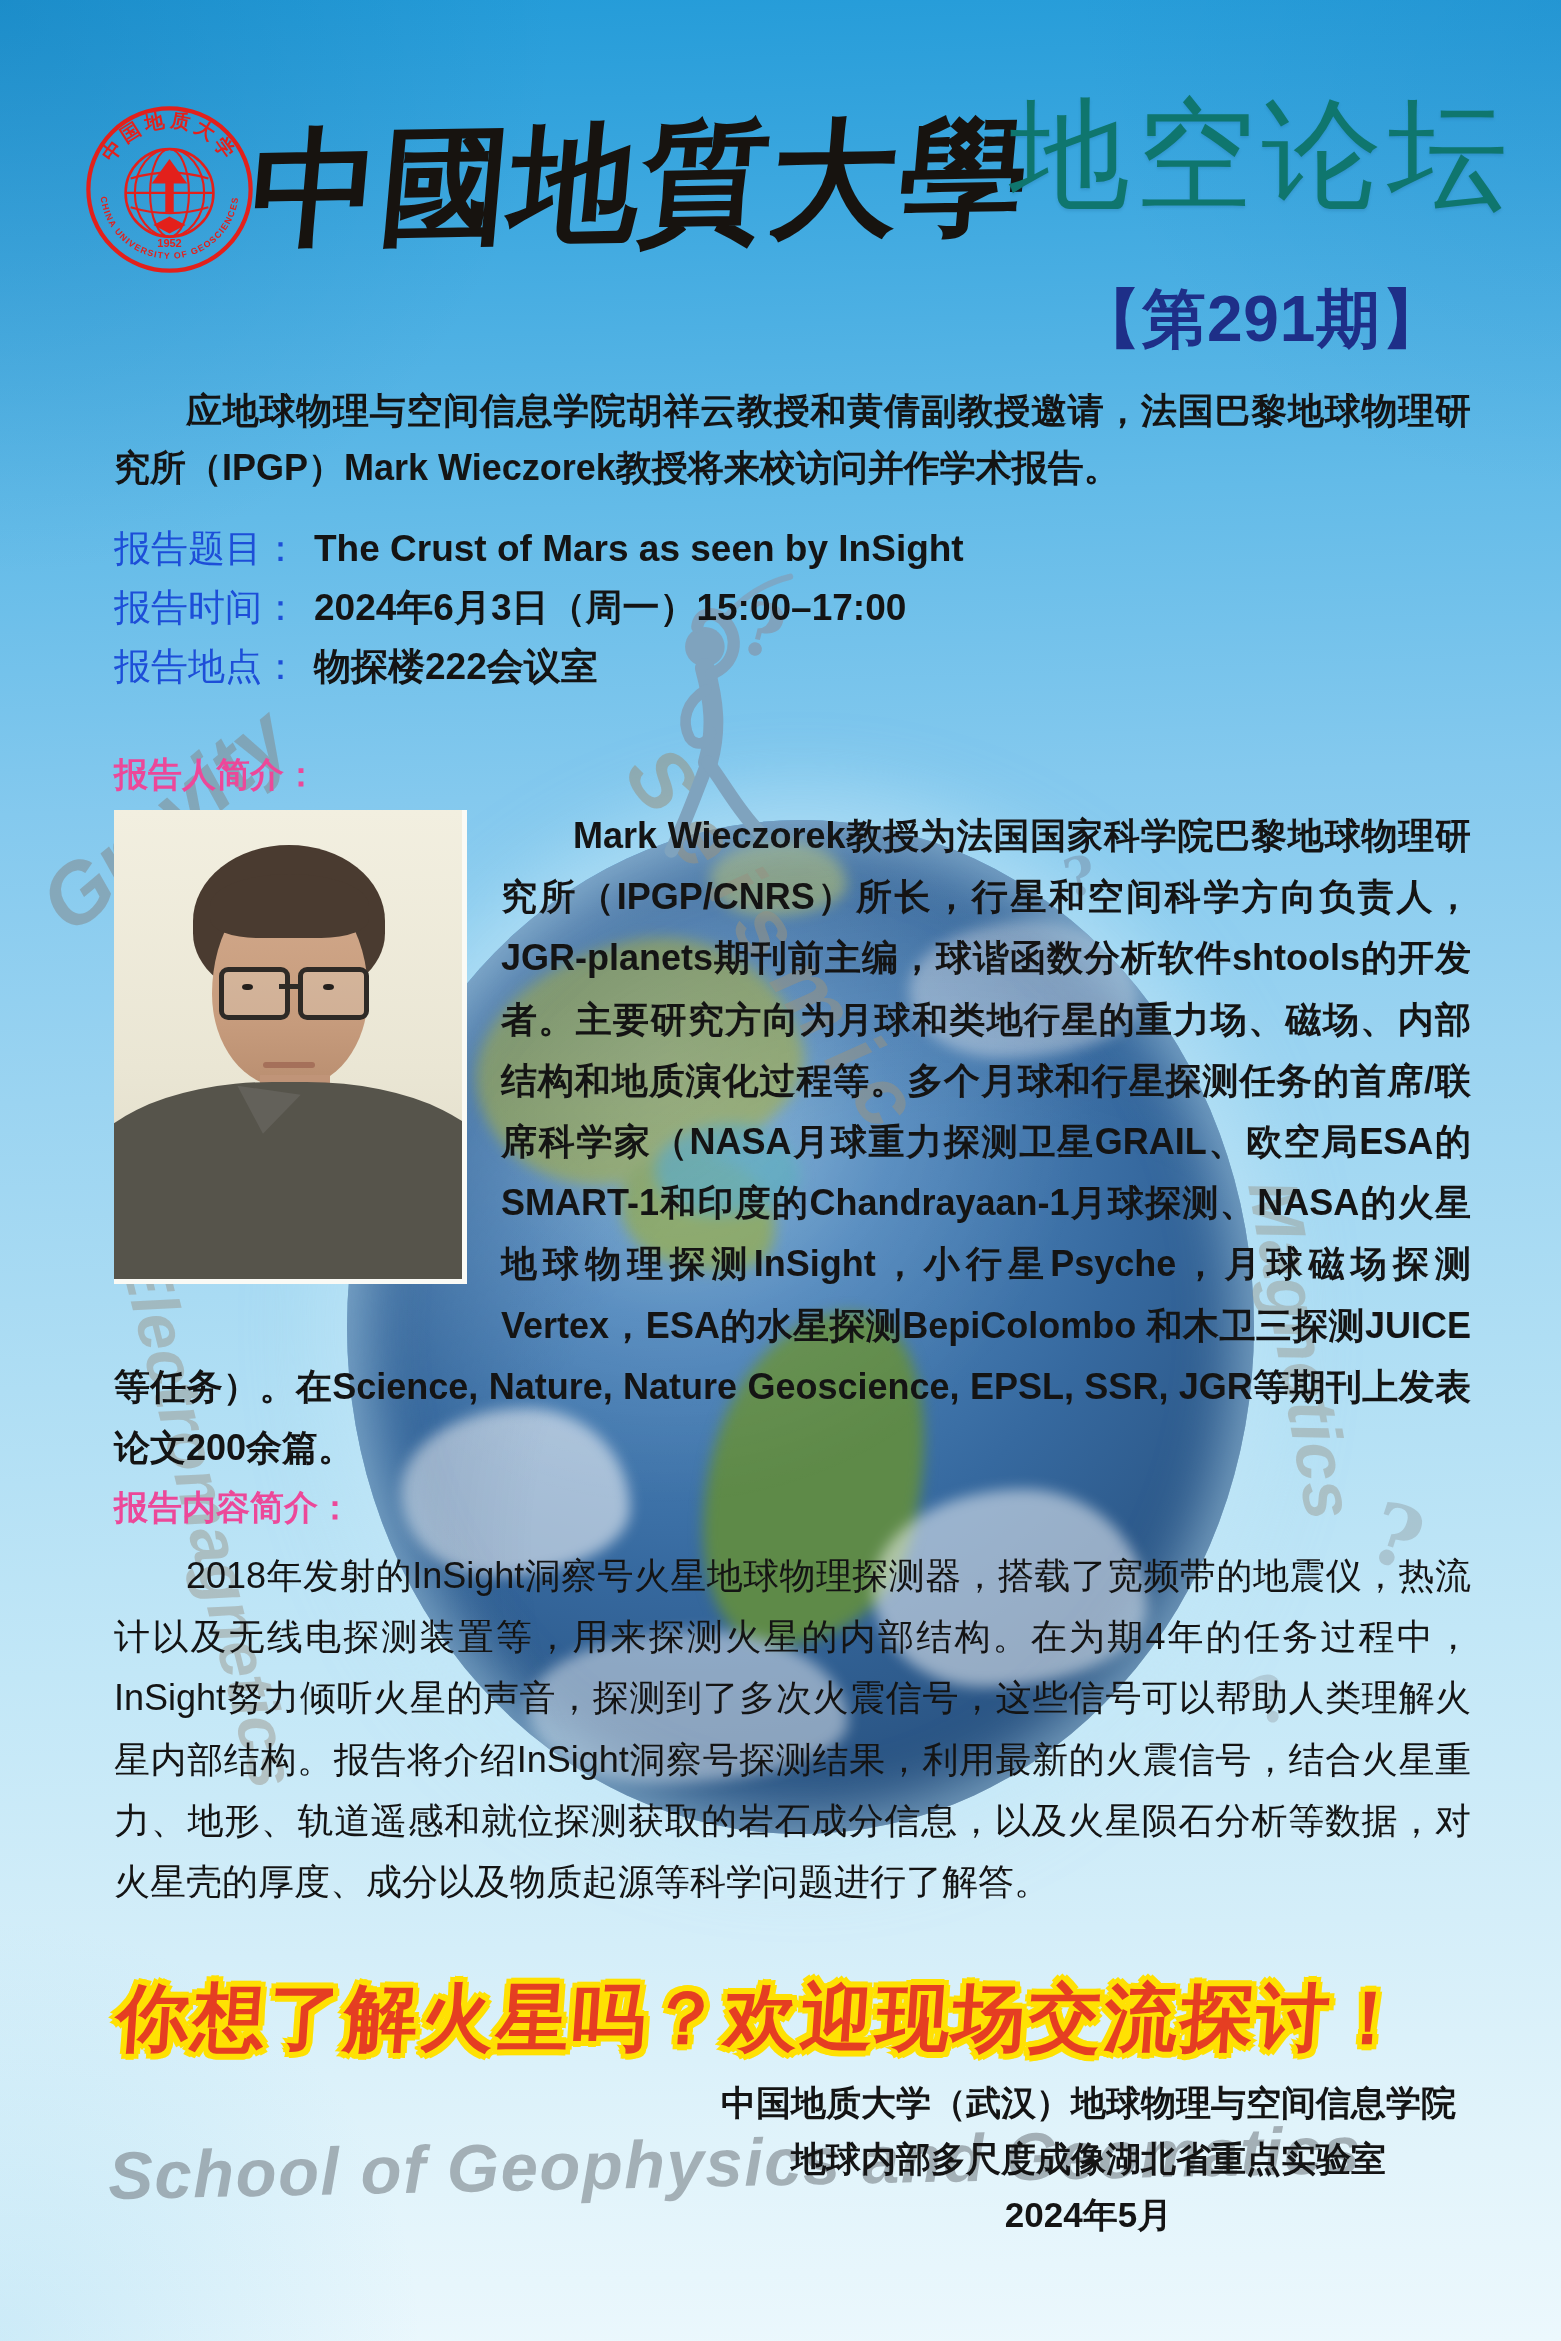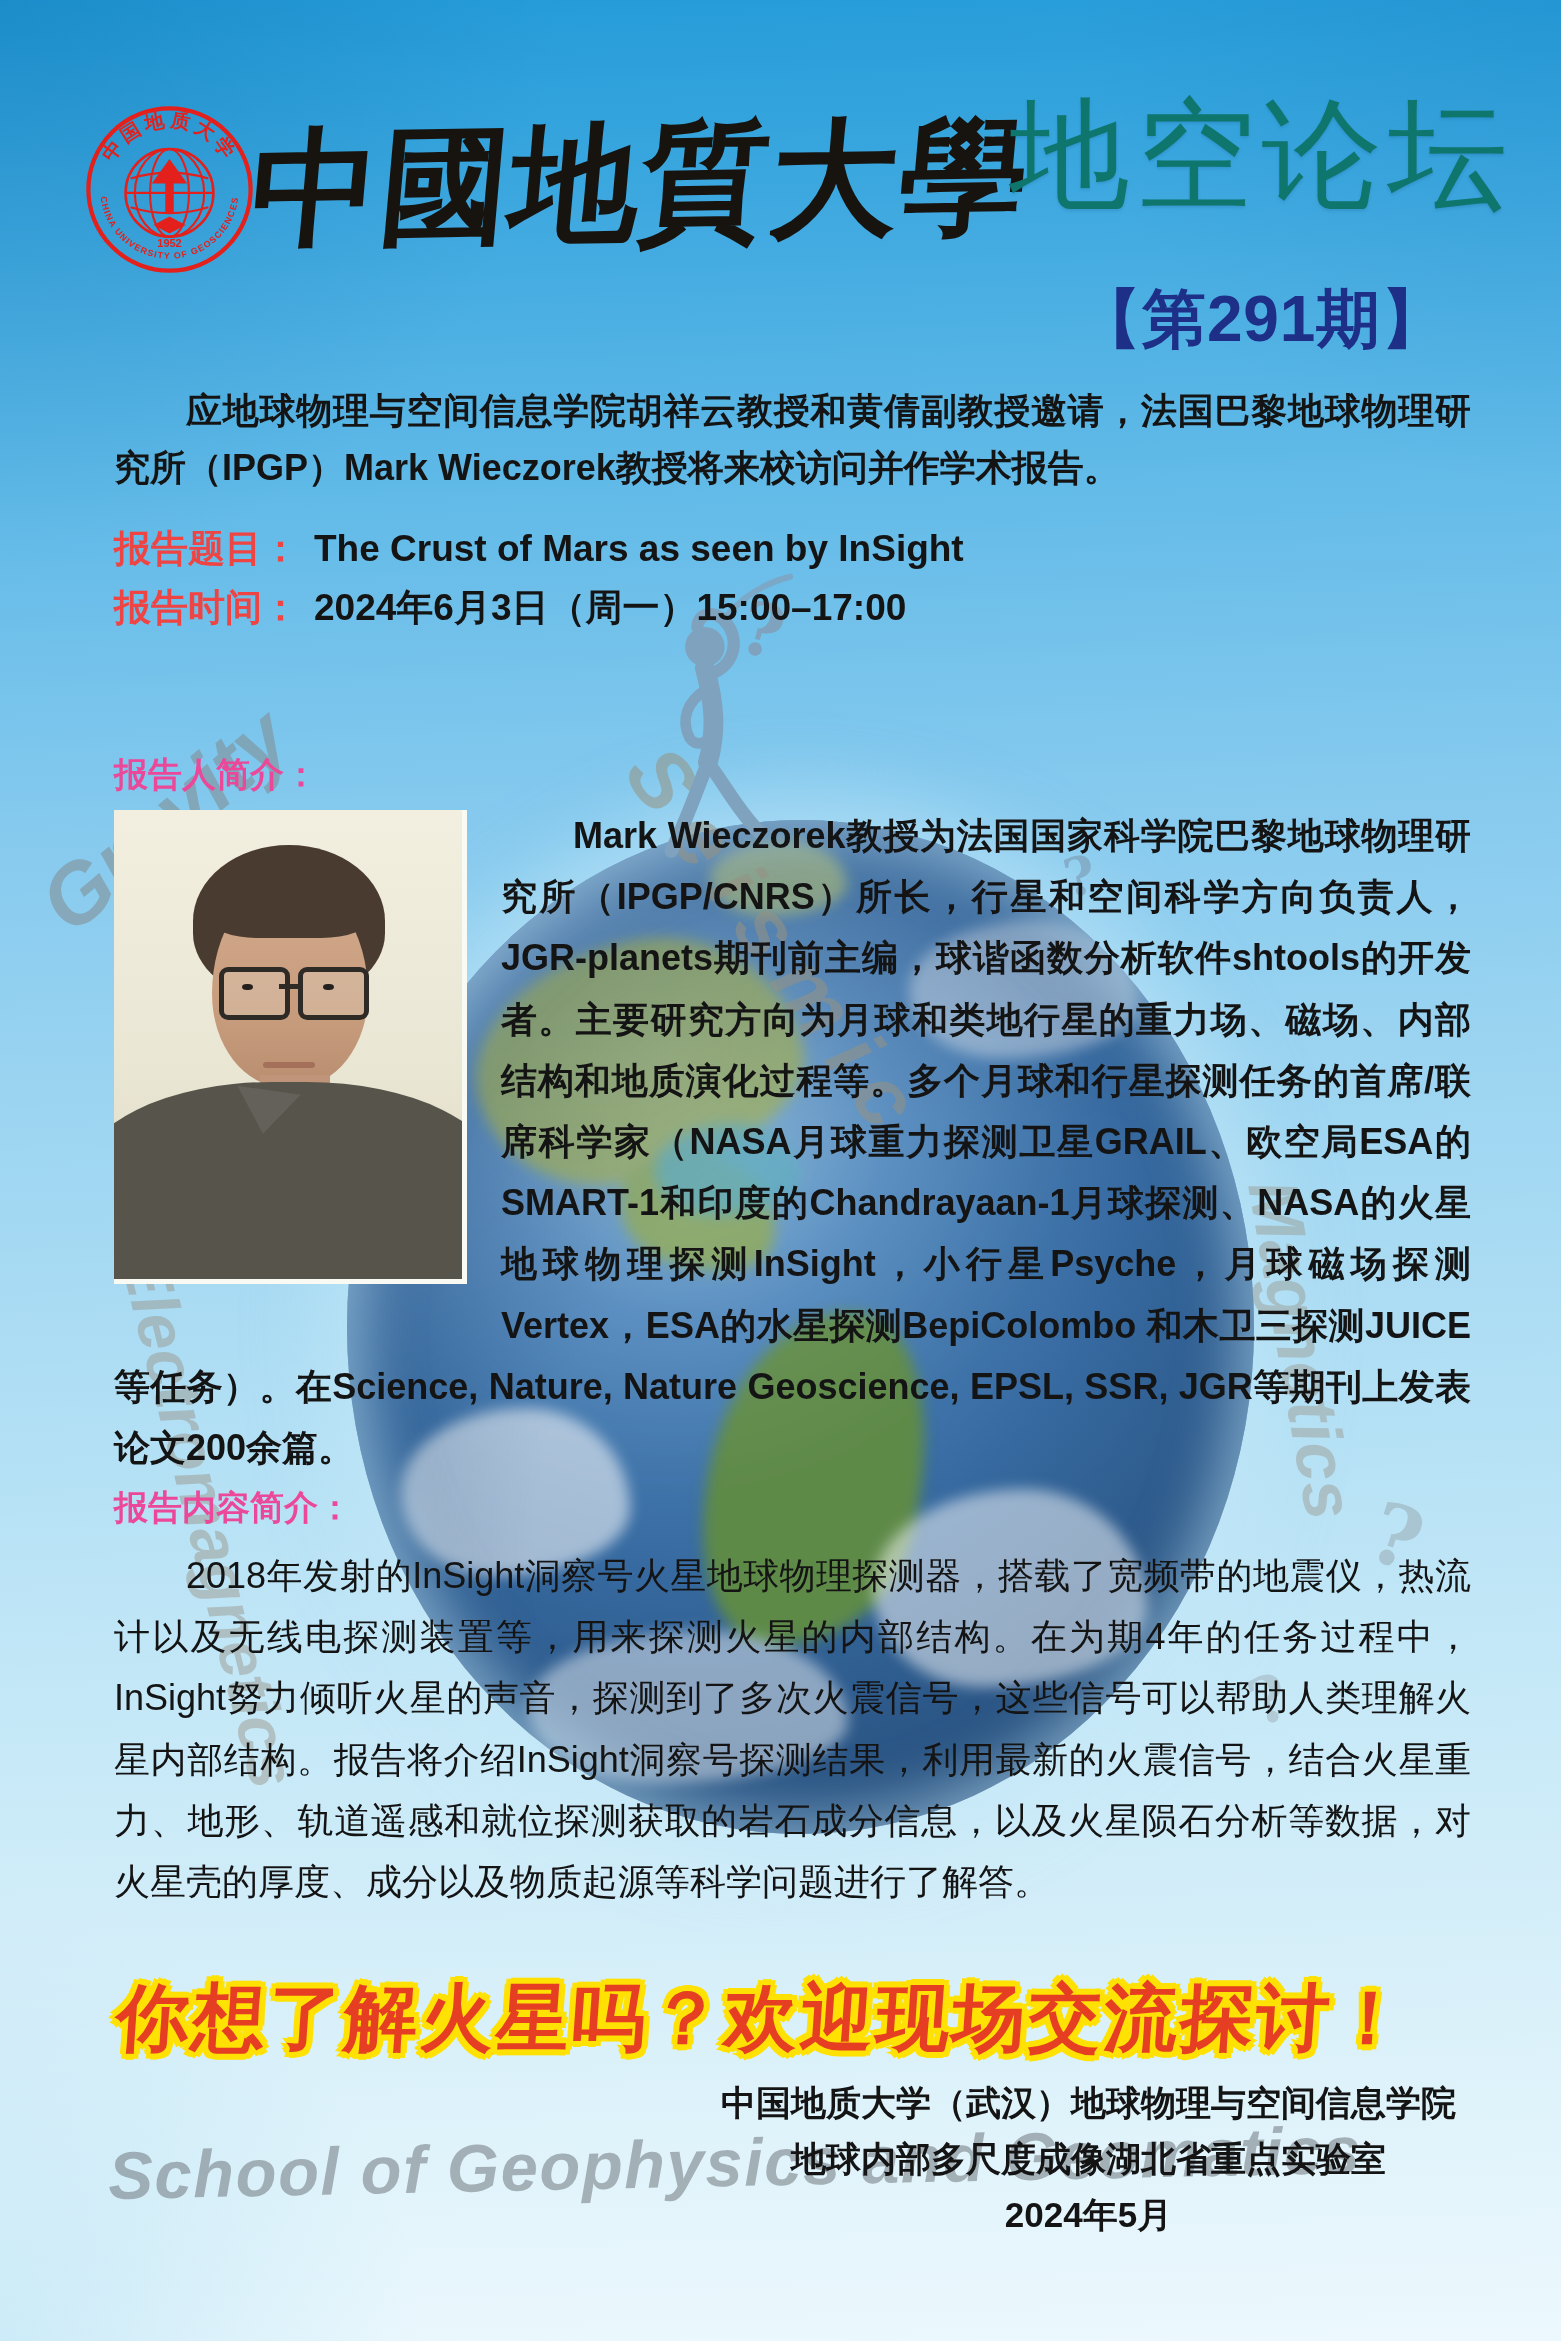--- a/index.html
+++ b/index.html
@@ -37,21 +37,21 @@
     font-size:120px;font-weight:400;color:#0f766e;letter-spacing:6.1px;
     text-shadow:0 1.5px 3px rgba(0,60,110,.15);}
   .issue{position:absolute;left:987px;top:276px;width:549px;z-index:6;text-align:center;
     font-size:64px;font-weight:900;color:#1E2F88;letter-spacing:0.8px;}
   
   .intro{position:absolute;left:114px;top:383px;width:1357px;z-index:6;
     font-size:36px;font-weight:700;color:#141414;line-height:1.58;
     text-align:justify;text-indent:2em;}
   .details{position:absolute;left:114px;top:526px;z-index:6;}
   .drow{display:flex;margin-bottom:13px;line-height:46px;}
-  .dlabel{font-size:37px;font-weight:700;color:#ef4444;width:200px;flex:0 0 auto;}
+  .dlabel{font-size:37px;font-weight:400;color:#1d4ed8;width:200px;flex:0 0 auto;}
   .dvalue{font-size:37px;font-weight:700;color:#141414;}
   .sec-label{position:absolute;left:114px;z-index:6;font-size:34px;font-weight:900;color:#ec4899;}
   .bio-label{top:752px;}
   .abs-label{top:1485px;}
   .bio-para{position:absolute;left:114px;top:805px;width:1357px;z-index:5;
     font-size:36px;font-weight:700;color:#141414;line-height:1.7;text-align:justify;}
   .bio-para .indent{display:inline-block;width:2em;}
   .abs-para{position:absolute;left:114px;top:1545px;width:1357px;z-index:6;
     font-size:36px;font-weight:400;color:#141414;line-height:1.7;
     text-align:justify;text-indent:2em;}
@@ -172,20 +172,24 @@
 
 <div class="details">
   <div class="drow">
     <span class="dlabel">报告题目：</span>
     <span class="dvalue">The Crust of Mars as seen by InSight</span>
   </div>
   <div class="drow">
     <span class="dlabel">报告时间：</span>
     <span class="dvalue">2024年6月3日（周一）15:00–17:00</span>
   </div>
+  <div class="drow">
+    <span class="dlabel">报告地点：</span>
+    <span class="dvalue">物探楼222会议室</span>
+  </div>
 </div>
 
 <div class="sec-label bio-label">报告人简介：</div>
 <div class="bio-para">
   <div class="photo">
     <div class="ph-hair"></div>
     <div class="ph-face"></div>
     <div class="ph-fringe"></div>
     <div class="ph-lens lensL"></div>
     <div class="ph-lens lensR"></div>

